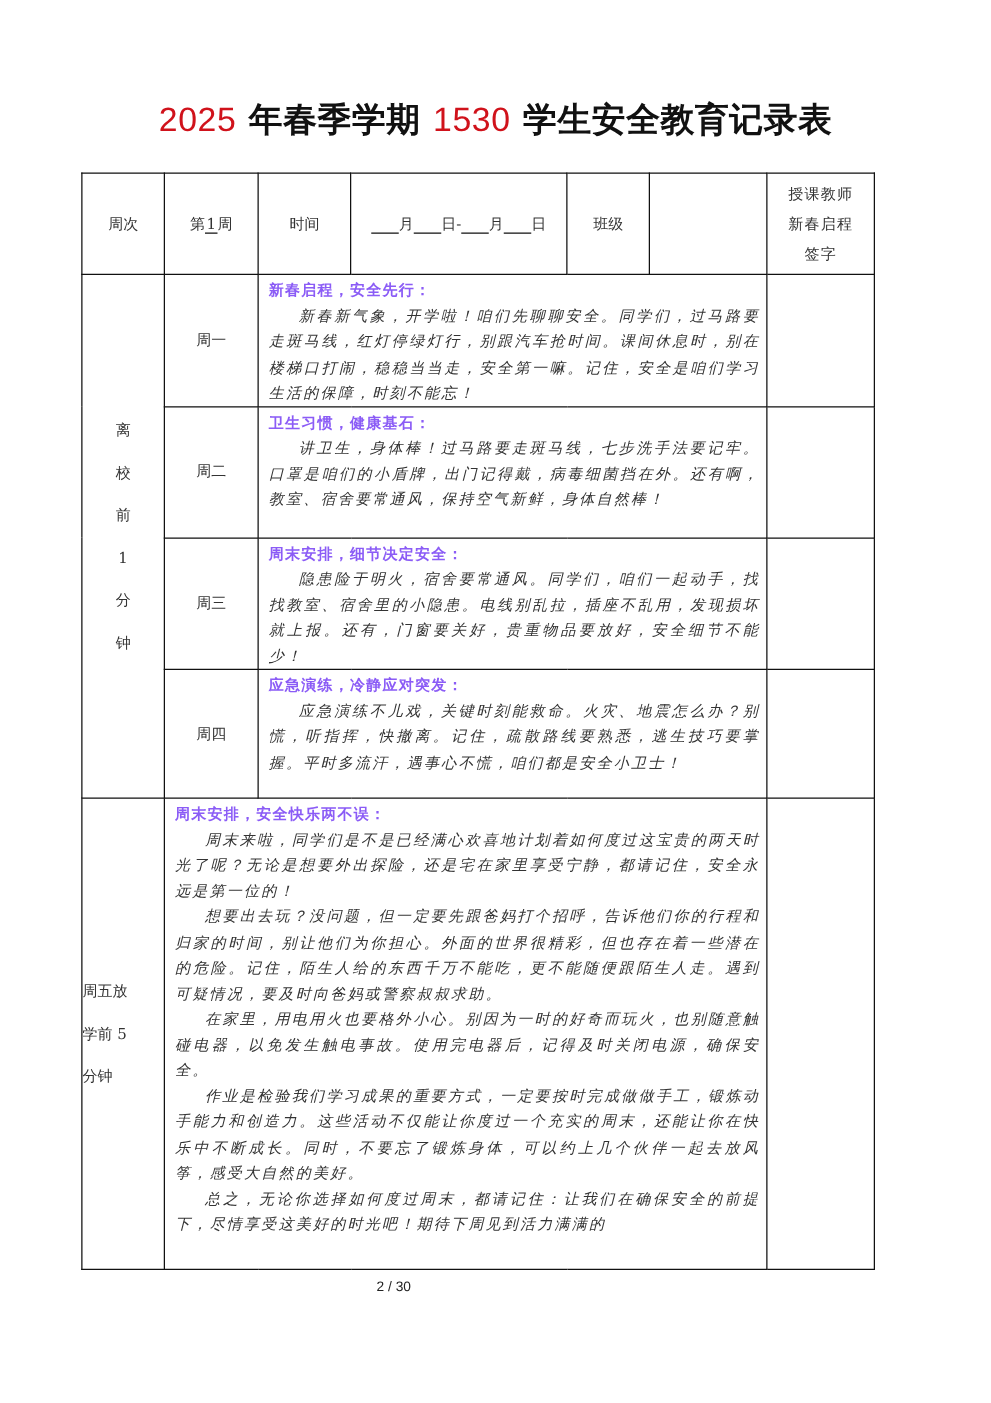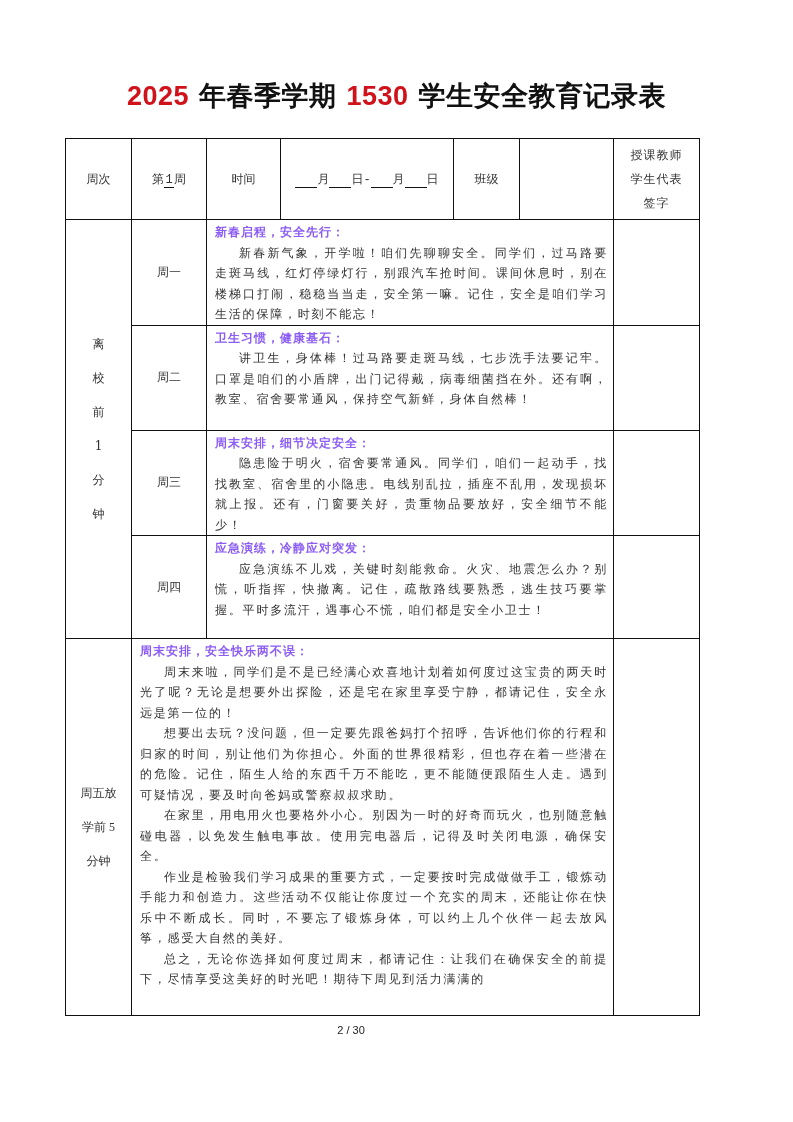--- a/index.html
+++ b/index.html
@@ -1,38 +1,38 @@
 <!DOCTYPE html>
 <html><head>
 <meta charset="utf-8">
 <style>
   html, body { margin: 0; padding: 0; background: #ffffff; }
   body { width: 793px; height: 1122px; position: relative; overflow: hidden;
          font-family: "DejaVu Serif", "Liberation Serif", serif; color: #222; }
   .title { position: absolute; left: 0; top: 78px; width: 793px; text-align: center;
            font-size: 27px; font-weight: bold; letter-spacing: 0.5px; color: #111; }
-  .title .red { color: #d0121b; font-family: "Liberation Sans", sans-serif; font-weight: bold; }
+  .title .red { color: #d0121b; font-family: "Liberation Sans", sans-serif; font-weight: normal; }
   table.grid { position: absolute; left: 65px; top: 138px; border-collapse: collapse;
                table-layout: fixed; width: 634px; }
   table.grid td { border: 1.4px solid #111; padding: 0; vertical-align: middle;
                   font-size: 12px; color: #333; }
-  .c { text-align: center; font-family: Liberation Mono, monospace; }
+  .c { text-align: center; }
   .hdr td { height: 80px; }
   .u { display: inline-block; border-bottom: 1px solid #111; min-width: 22px; text-align: center; }
   .content { padding: 2px 5px 0 8px !important; vertical-align: top !important;
              line-height: 20.5px; font-size: 13.5px; letter-spacing: 1.8px; color: #333; text-align: justify; }
   .content .head { color: #8b5cf6; font-weight: bold; display: block; letter-spacing: 1px; }
-  .content p { margin: 0; text-indent: 2em; }
+  .content p { margin: 0; text-indent: 2em; font-style: italic; }
   .vert { line-height: 34px; text-align: center; }
   .vert span { display: block; }
-  .fri { line-height: 34px; text-align: center; font-family: Liberation Serif, serif; }
+  .fri { line-height: 34px; text-align: left; }
   .fri span { display: block; }
   .sign-h { line-height: 24px; text-align: center; letter-spacing: 1px; }
   .page-no { position: absolute; left: 0; width: 630px; top: 1024px; text-align: center;
-             font-family: "Liberation Sans", sans-serif; font-size: 11px; color: #222; margin-left: 36px; }
+             font-family: "Liberation Sans", sans-serif; font-size: 11px; color: #222; }
 </style>
 </head>
 <body>
 
 <div class="title">
   <span class="red">2025</span><span> 年春季学期 </span><span class="red">1530</span><span> 学生安全教育记录表</span>
 </div>
 
 <table class="grid">
   <colgroup>
@@ -52,21 +52,21 @@
       <span>第</span><span class="u" style="min-width:10px">1</span><span>周</span>
     </td>
     <td class="c">时间</td>
     <td class="c">
       <span class="u">&nbsp;</span><span>月</span><span class="u">&nbsp;</span><span>日-</span><span class="u">&nbsp;</span><span>月</span><span class="u">&nbsp;</span><span>日</span>
     </td>
     <td class="c">班级</td>
     <td class="c"></td>
     <td class="sign-h">
       <span style="display:block">授课教师</span>
-      <span style="display:block">学生代表</span>
+      <span style="display:block">新春启程</span>
       <span style="display:block">签字</span>
     </td>
   </tr>
 
   <tr style="height:104px">
     <td rowspan="4" class="vert">
       <span>离</span>
       <span>校</span>
       <span>前</span>
       <span>1</span>

